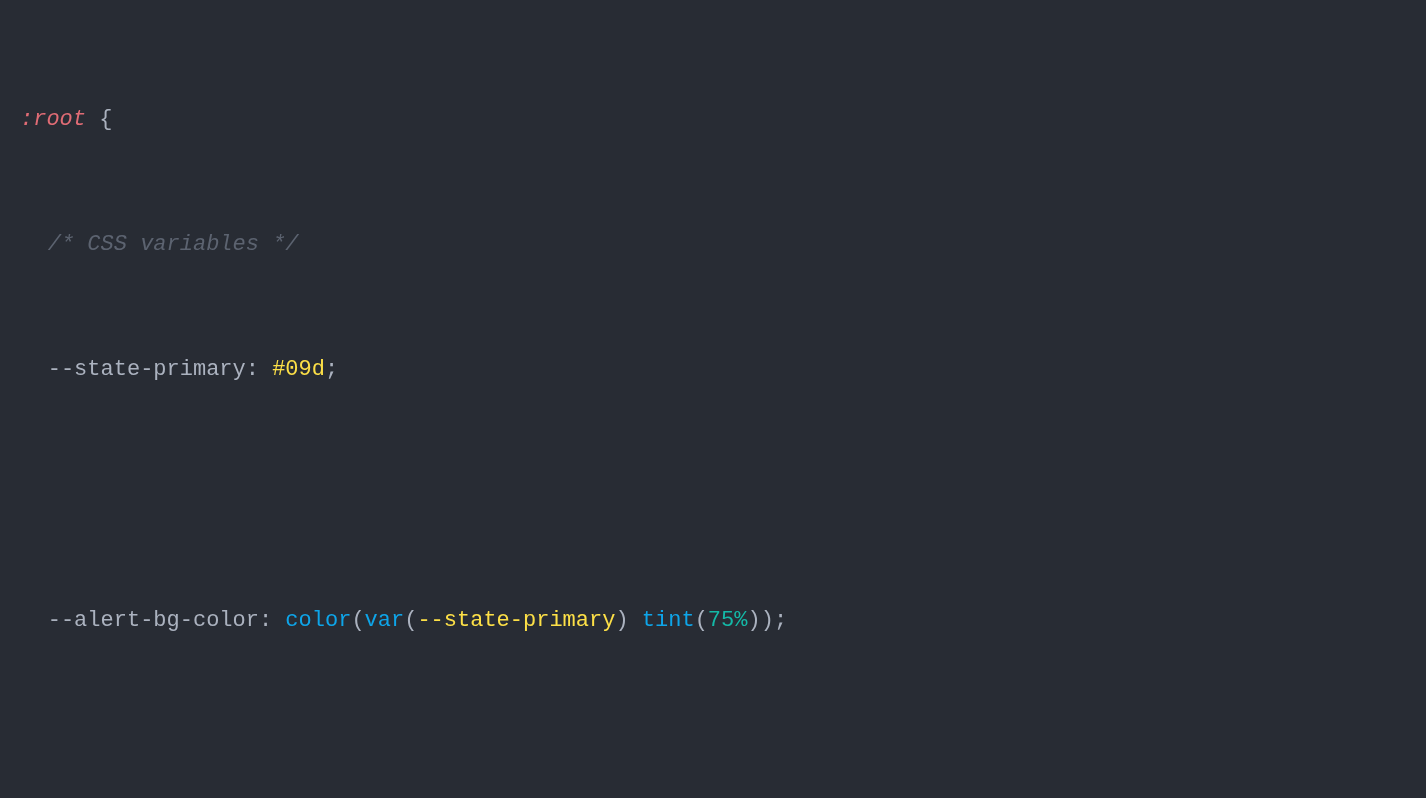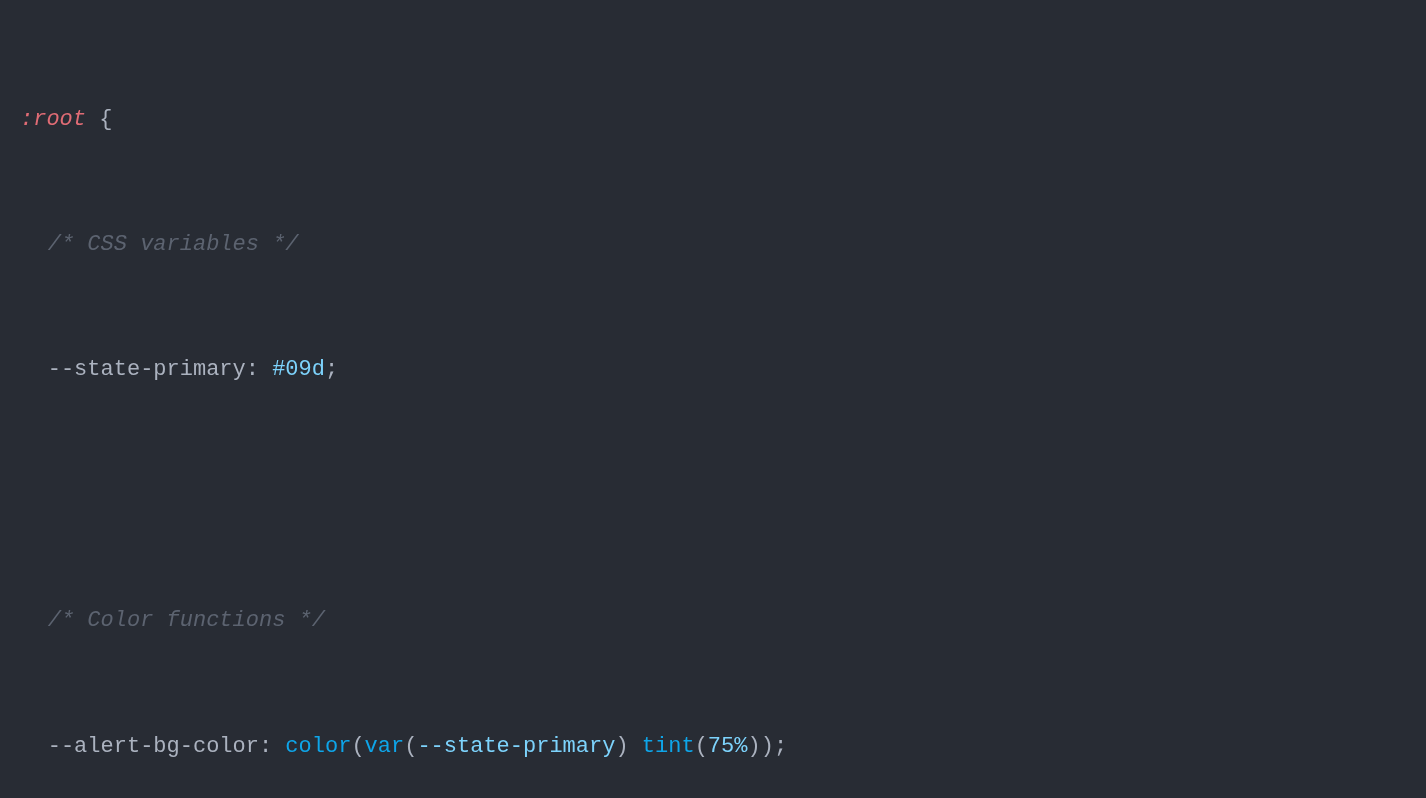--- a/index.html
+++ b/index.html
@@ -21,34 +21,33 @@
     .code-editor {
       white-space: pre;
     }
     .line {
       display: block;
     }
     .tok-selector { color: #e06c75; font-style: italic; }
     .tok-punct { color: #abb2bf; }
     .tok-comment { color: #5c6370; font-style: italic; }
     .tok-property { color: #abb2bf; }
-    .tok-value { color: #7dd3fc; }
+    .tok-value { color: #fde047; }
     .tok-func { color: #0ea5e9; }
-    .tok-number { color: #7dd3fc; }
+    .tok-number { color: #14b8a6; }
     .indent1 { padding-left: 2.1ch; }
   </style>
 </head>
 <body>
 
 <div class="code-editor">
   <div class="line"><span class="tok-selector">:root</span><span class="tok-punct"> {</span></div>
   <div class="line indent1"><span class="tok-comment">/* CSS variables */</span></div>
   <div class="line indent1"><span class="tok-property">--state-primary</span><span class="tok-punct">: </span><span class="tok-value">#09d</span><span class="tok-punct">;</span></div>
   <div class="line">&nbsp;</div>
-  <div class="line indent1"><span class="tok-comment">/* Color functions */</span></div>
   <div class="line indent1"><span class="tok-property">--alert-bg-color</span><span class="tok-punct">: </span><span class="tok-func">color</span><span class="tok-punct">(</span><span class="tok-func">var</span><span class="tok-punct">(</span><span class="tok-value">--state-primary</span><span class="tok-punct">) </span><span class="tok-func">tint</span><span class="tok-punct">(</span><span class="tok-number">75%</span><span class="tok-punct">))</span><span class="tok-punct">;</span></div>
   
   
   
   
   
   
   
   
   

